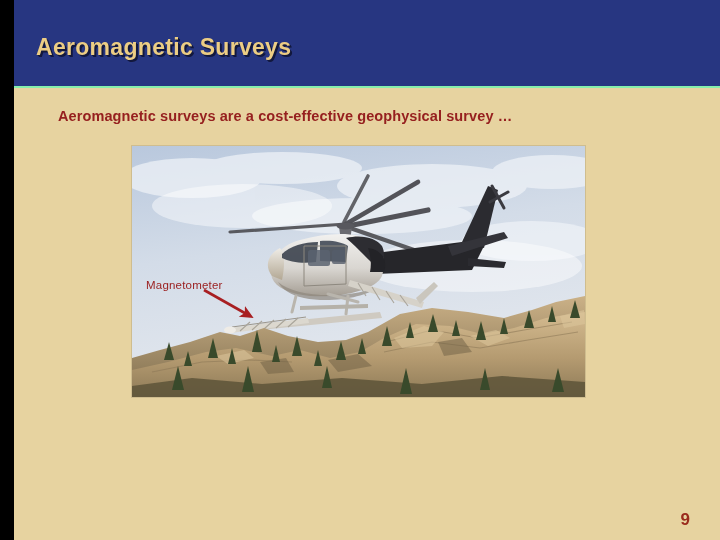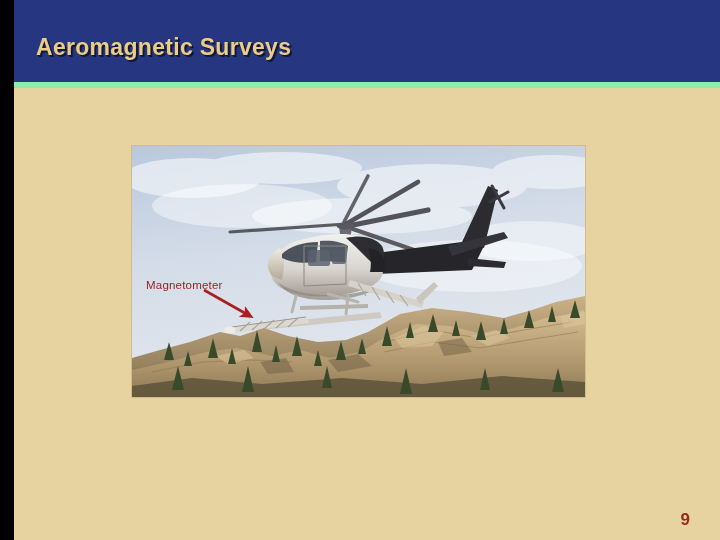--- a/index.html
+++ b/index.html
@@ -37,21 +37,21 @@
     width: 706px; height: 540px;
     background: #e7d3a0;
   }
 
   
   .title-banner {
     position: absolute;
     left: 14px; top: 0;
     width: 706px; height: 88px;
     background: #273681;
-    border-bottom: 6px solid #86efac;
+    border-bottom: 2px solid #86efac;
     box-sizing: border-box;
   }
   .title-text {
     position: absolute;
     left: 22px;
     top: 34px;
     font-size: 23px;
     font-weight: bold;
     letter-spacing: 0.3px;
     color: #eccd84;
@@ -120,20 +120,21 @@
 <div id="slide">
 
   <div class="left-gutter"></div>
 
   <div class="slide-body"></div>
 
   <div class="title-banner">
     <div class="title-text">Aeromagnetic Surveys</div>
   </div>
 
+  <div class="subtitle">Aeromagnetic surveys are a cost-effective geophysical survey …</div>
 
   <div class="photo-frame">
     <svg class="photo-svg" viewBox="0 0 453 251" xmlns="http://www.w3.org/2000/svg">
       <defs>
         <linearGradient id="skyGrad" x1="0" y1="0" x2="0.25" y2="1">
           <stop offset="0%" stop-color="#b9c8dd"></stop>
           <stop offset="45%" stop-color="#d3dce8"></stop>
           <stop offset="100%" stop-color="#e4e8ee"></stop>
         </linearGradient>
         <linearGradient id="rockGrad" x1="0" y1="0" x2="0" y2="1">

